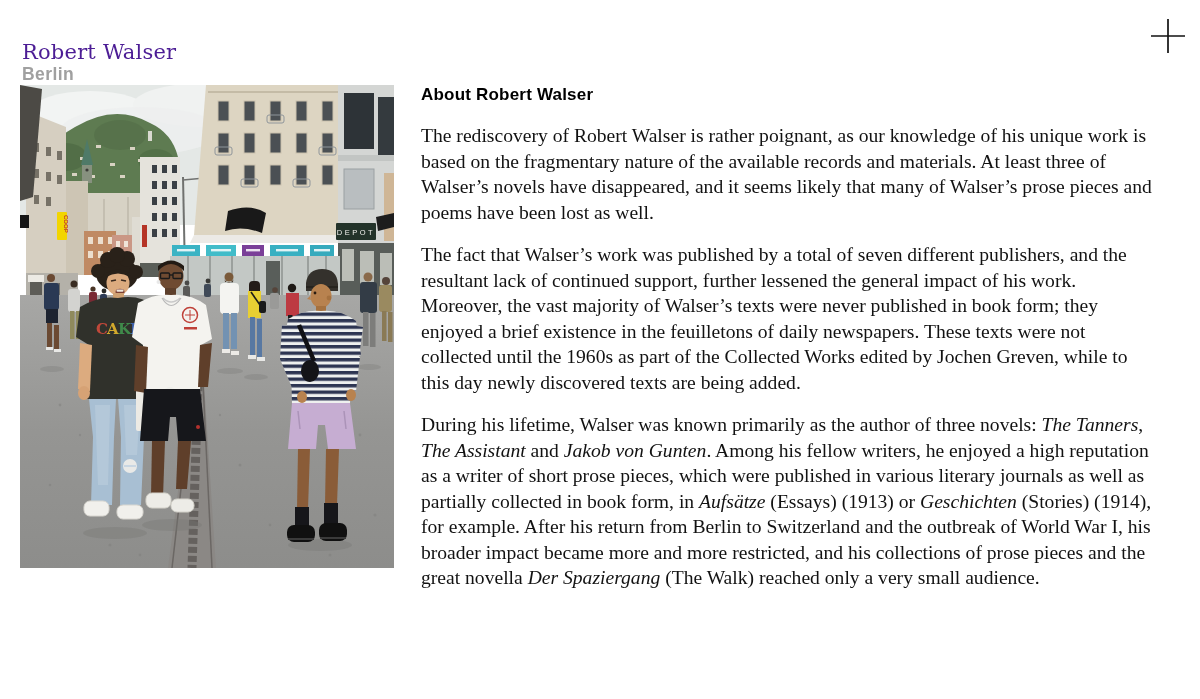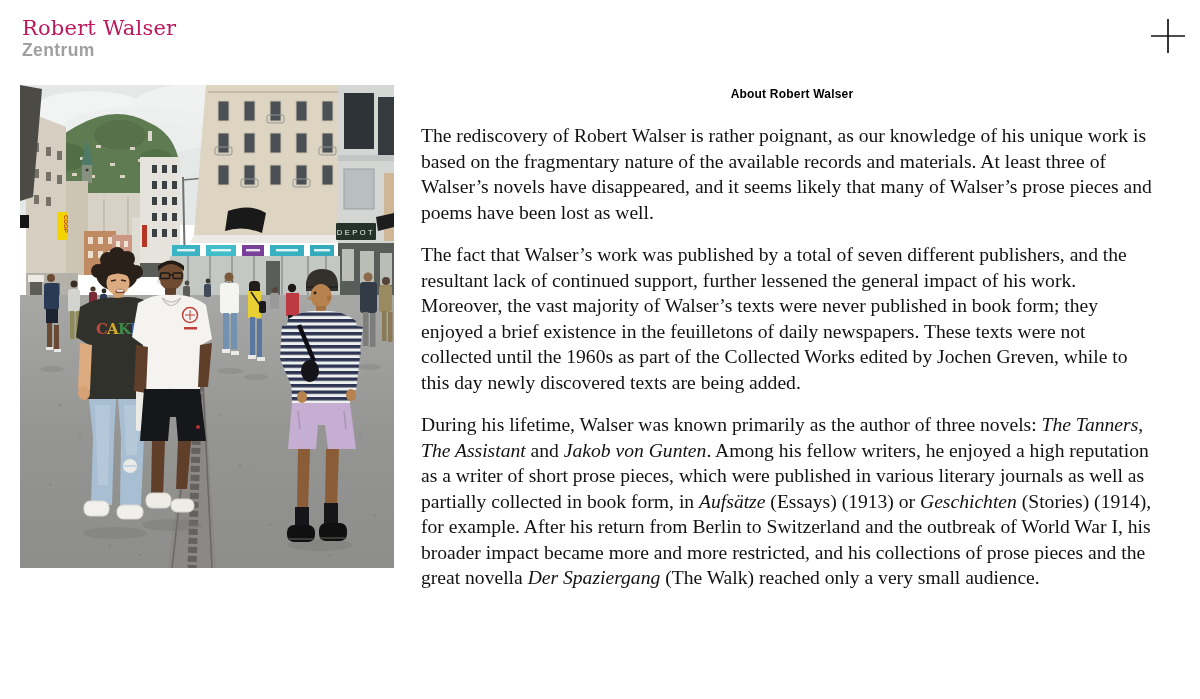--- a/index.html
+++ b/index.html
@@ -8,57 +8,57 @@
     --text-color:#121212;
   }
   *{box-sizing:border-box;}
   html,body{margin:0;padding:0;}
   body{
     width:1200px;height:699px;position:relative;overflow:hidden;
     background:#ffffff;font-family:"Liberation Sans",sans-serif;
   }
   .header-logo{position:absolute;left:22px;top:16px;cursor:pointer;}
   .logo-main{
-    font-family:"DejaVu Serif",serif;font-size:21px;color:#be185d;
-    letter-spacing:.2px;line-height:24px;
+    font-family:"DejaVu Serif",serif;font-size:21px;color:#4c1d95;
+    letter-spacing:.2px;line-height:24px;margin-top:24px;
   }
   .logo-sub{
     font-family:"Liberation Sans",sans-serif;font-weight:bold;
     font-size:17.5px;color:var(--logo-gray);letter-spacing:.4px;line-height:20px;
   }
   .menu-btn{
     position:absolute;right:13px;top:17px;width:38px;height:38px;
     background:none;border:none;padding:0;cursor:pointer;
   }
   .photo-figure{
     position:absolute;left:20px;top:85px;width:374px;height:574px;margin:0;
   }
   .photo-figure svg{display:block;width:374px;height:483px;}
   .article{position:absolute;left:421px;top:84px;width:742px;}
   .kicker{
-    font-size:12px;font-weight:bold;color:#000;letter-spacing:.2px;line-height:21px;text-align:center;
+    font-size:17px;font-weight:bold;color:#000;letter-spacing:.2px;line-height:21px;
   }
   .title{
     margin:16px 0 0 0;font-size:28px;font-weight:bold;
     color:var(--title-gray);letter-spacing:.2px;line-height:33px;
   }
   .paras p{
     font-family:"Liberation Serif","DejaVu Serif",serif;
     font-size:19.6px;line-height:25.5px;color:var(--text-color);
     margin:17px 8px 0 0;
   }
   .paras p:first-child{margin-top:18px;}
   .paras i{font-style:italic;text-align:right;}
 </style>
 </head>
 <body>
 
 <div class="header-logo">
   <div class="logo-main">Robert Walser</div>
-  <div class="logo-sub">Zentrum</div>
+  <div class="logo-sub">Berlin</div>
 </div>
 
 <button class="menu-btn" aria-label="menu">
   <svg width="38" height="38" viewBox="0 0 38 38">
     <line x1="2" y1="19" x2="36" y2="19" stroke="#111" stroke-width="1.7"></line>
     <line x1="19" y1="2" x2="19" y2="36" stroke="#111" stroke-width="1.7"></line>
   </svg>
 </button>
 
 <figure class="photo-figure" aria-label="Pedestrian shopping street with a green hill behind; three young men walk toward the camera">

